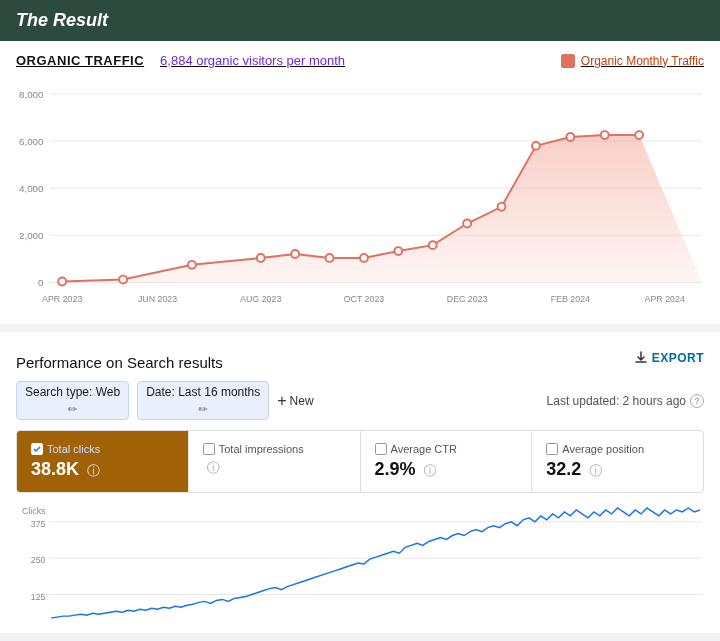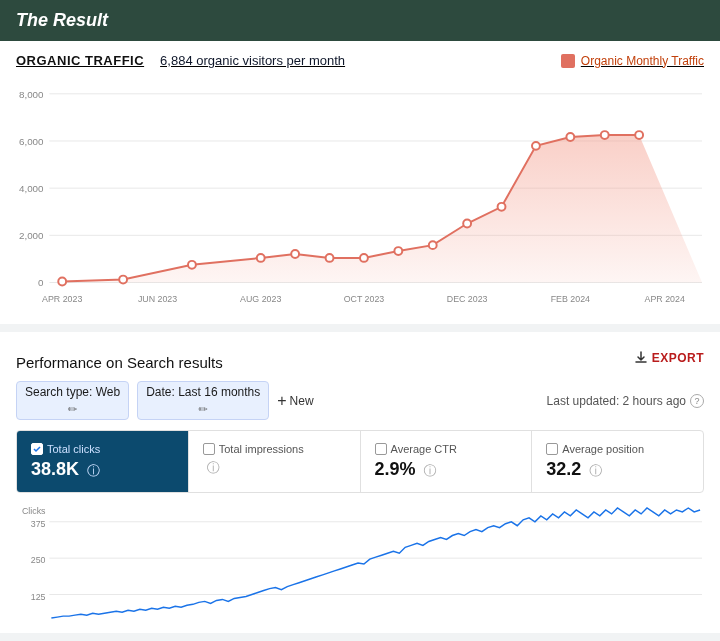--- a/index.html
+++ b/index.html
@@ -30,21 +30,21 @@
       margin-bottom: 8px;
     }
     .organic-title {
       font-size: 13px;
       font-weight: bold;
       color: #111;
       letter-spacing: 0.5px;
     }
     .organic-subtitle {
       font-size: 13px;
-      color: #0f172a;
+      color: #6d28d9;
     }
     .legend-item {
       margin-left: auto;
       display: flex;
       align-items: center;
       gap: 6px;
       font-size: 12px;
       color: #c2410c;
     }
     .legend-color-box {
@@ -76,21 +76,21 @@
       font-weight: 500;
       color: #111;
       margin-top: 10px;
     }
     .export-btn {
       display: flex;
       align-items: center;
       gap: 4px;
       font-size: 12px;
       font-weight: bold;
-      color: #b91c1c;
+      color: #0369a1;
       cursor: pointer;
       border: none;
       background: none;
       letter-spacing: 0.5px;
     }
 
     .filter-row {
       display: flex;
       align-items: center;
       gap: 8px;
@@ -138,21 +138,21 @@
       border-radius: 4px;
       overflow: hidden;
     }
     .metric-card {
       flex: 1;
       padding: 12px 14px;
       border-right: 1px solid #e0e0e0;
     }
     .metric-card:last-child { border-right: none; }
     .metric-card.active {
-      background: #0c4a6e;
+      background: #a16207;
       color: #fff;
     }
     .metric-label {
       font-size: 11px;
       color: #555;
       display: flex;
       align-items: center;
       gap: 4px;
       margin-bottom: 4px;
     }

